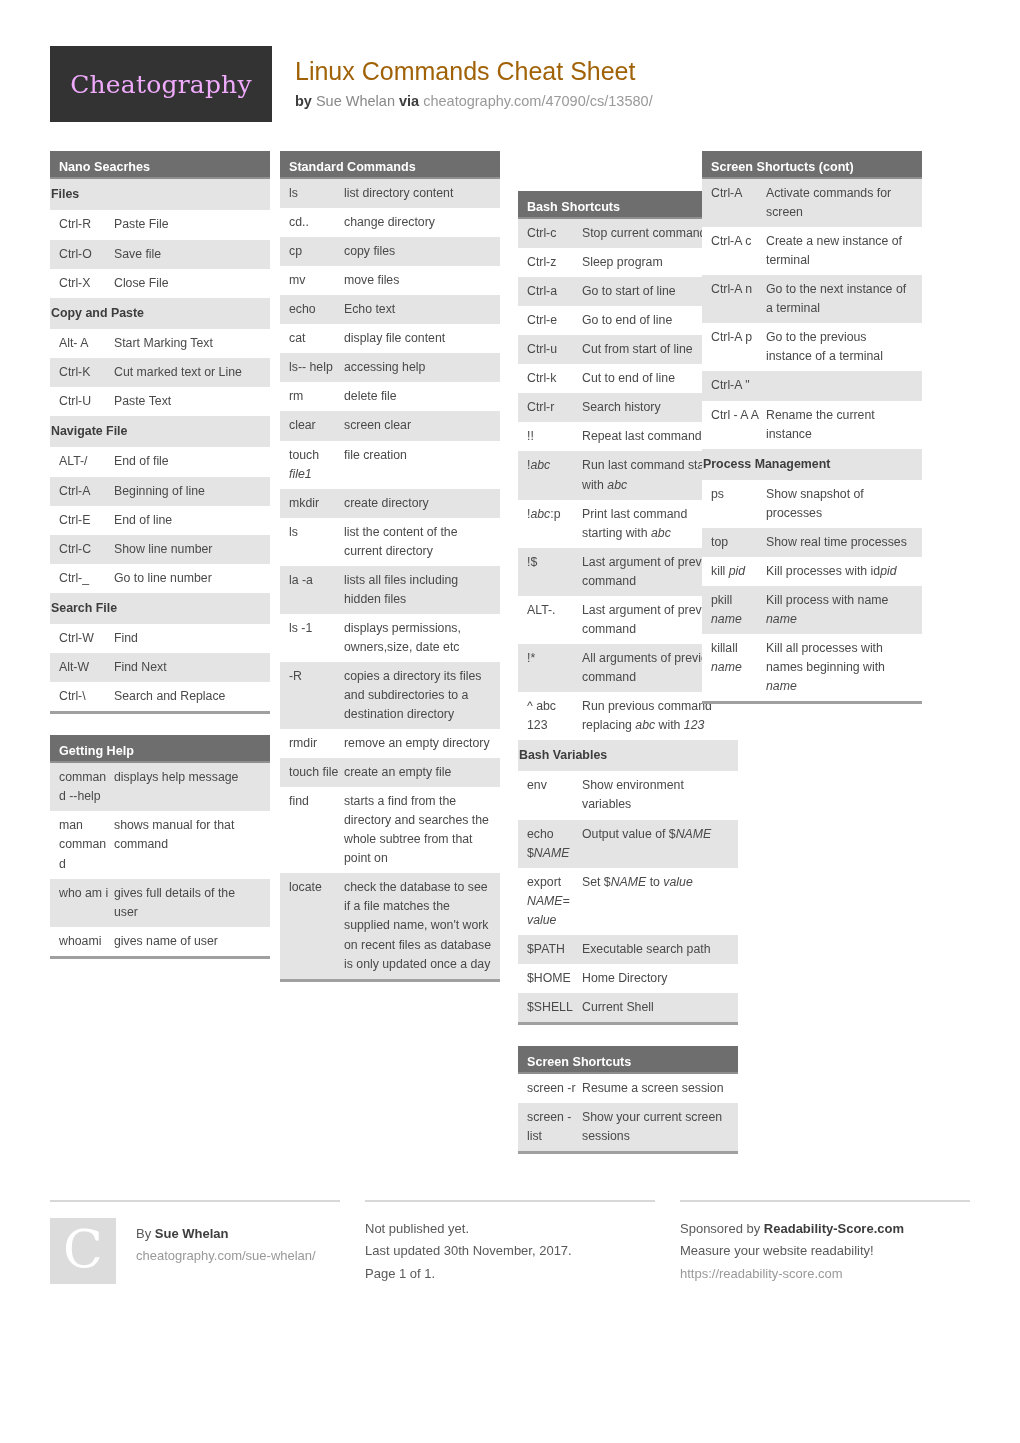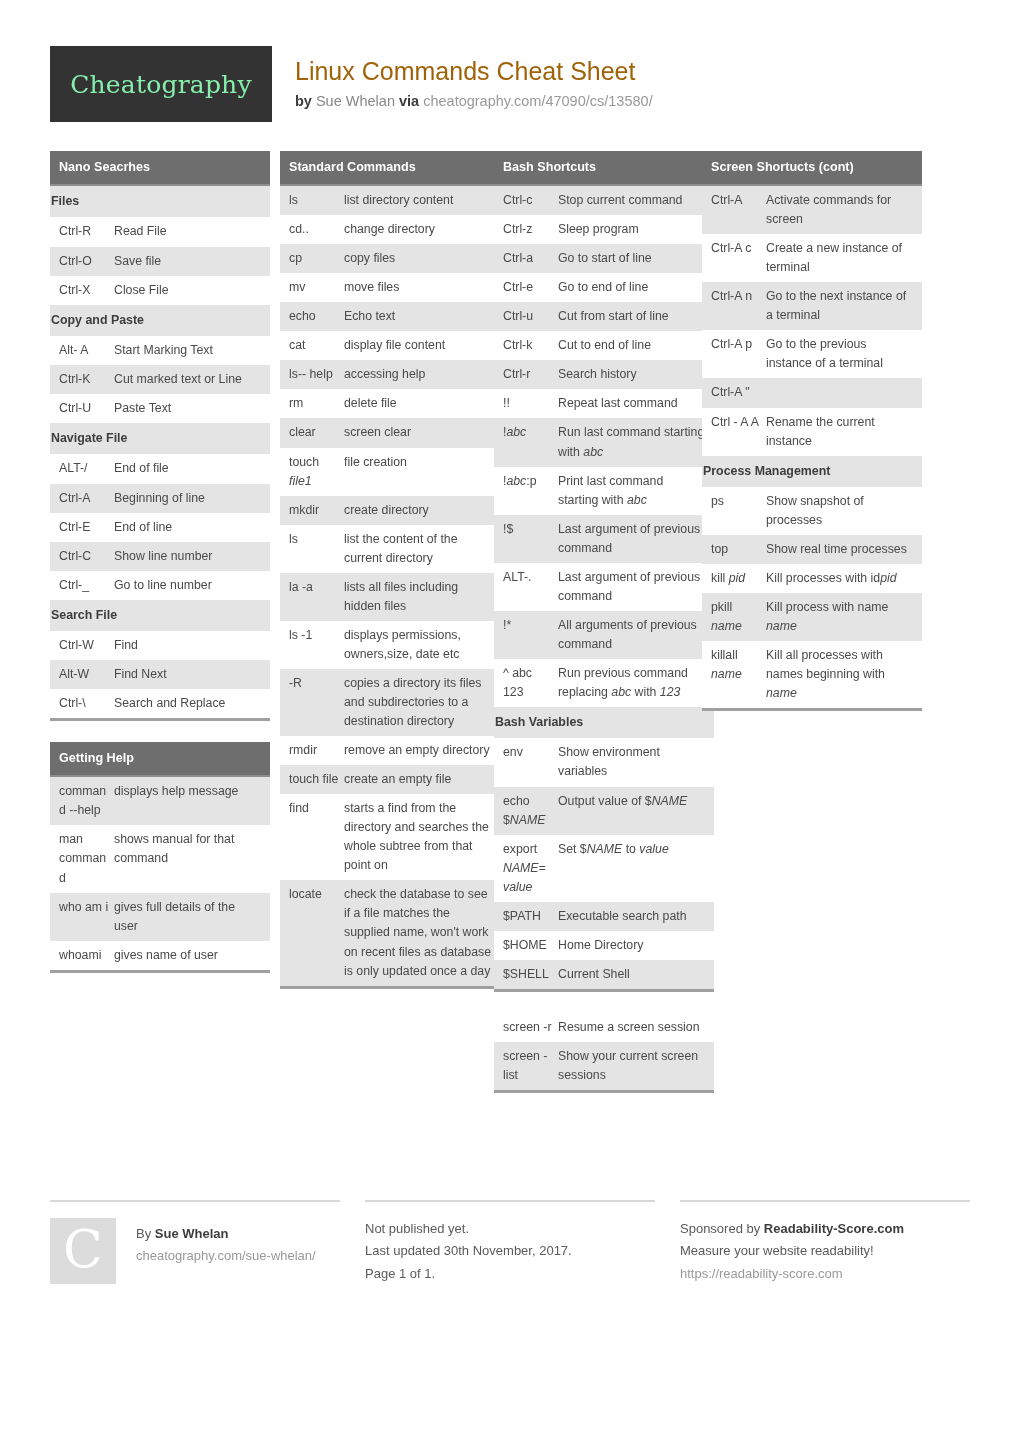--- a/index.html
+++ b/index.html
@@ -32,21 +32,21 @@
     width: 222px;
     height: 76px;
     background: #333333;
     display: flex;
     align-items: center;
     justify-content: center;
     flex: none;
   }
   .logo-text {
     font-family: "DejaVu Serif", serif;
-    color: #86efac;
+    color: #f0abfc;
     font-size: 25px;
     letter-spacing: 0.2px;
   }
   .title-block {
     margin-left: 23px;
     padding-top: 12px;
   }
   .sheet-title {
     font-size: 25px;
     color: #a16207;
@@ -70,36 +70,36 @@
     top: 151px;
     width: 920px;
   }
   .col {
     position: absolute;
     top: 0;
     width: 220px;
   }
   .col-0 { left: 0px; }
   .col-1 { left: 230px; }
-  .col-2 { left: 444px; }
+  .col-2 { left: 468px; margin-top: 40px; }
   .col-3 { left: 652px; }
 
   
   .block {
     width: 220px;
     margin-bottom: 21px;
     background: #ffffff;
     border-bottom: 3px solid #a0a0a0;
   }
   .block-head {
     background: #6e6e6e;
     color: #ffffff;
     font-size: 12.6px;
     font-weight: bold;
-    padding: 9px 9px 9px 9px;
+    padding: 9px 9px 2px 9px;
     border-bottom: 2px solid #8f8f8f;
     line-height: 1.2;
   }
   .rows { width: 100%; }
   .row {
     display: flex;
     font-size: 12.3px;
     line-height: 1.55;
     color: #4a4a4a;
     padding: 5px 0 5px 0;
@@ -184,21 +184,21 @@
 </div>
 
 <div class="columns">
   <div class="col col-0">
       <div class="block">
         <div class="block-head">Nano Seacrhes</div>
         <div class="rows">
           <div class="subhead odd">Files</div>
           <div class="row even">
             <div class="cell-k">Ctrl-R</div>
-            <div class="cell-v">Read File</div>
+            <div class="cell-v">Paste File</div>
           </div>
           <div class="row odd">
             <div class="cell-k">Ctrl-O</div>
             <div class="cell-v">Save file</div>
           </div>
           <div class="row even">
             <div class="cell-k">Ctrl-X</div>
             <div class="cell-v">Close File</div>
           </div>
           <div class="subhead odd">Copy and Paste</div>
@@ -436,20 +436,21 @@
             <div class="cell-k">$HOME</div>
             <div class="cell-v">Home Directory</div>
           </div>
           <div class="row odd">
             <div class="cell-k">$SHELL</div>
             <div class="cell-v">Current Shell</div>
           </div>
         </div>
       </div>
       <div class="block">
+        <div class="block-head">Screen Shortcuts</div>
         <div class="rows">
           <div class="row even">
             <div class="cell-k">screen -r</div>
             <div class="cell-v">Resume a screen session</div>
           </div>
           <div class="row odd">
             <div class="cell-k">screen -list</div>
             <div class="cell-v">Show your current screen sessions</div>
           </div>
         </div>

